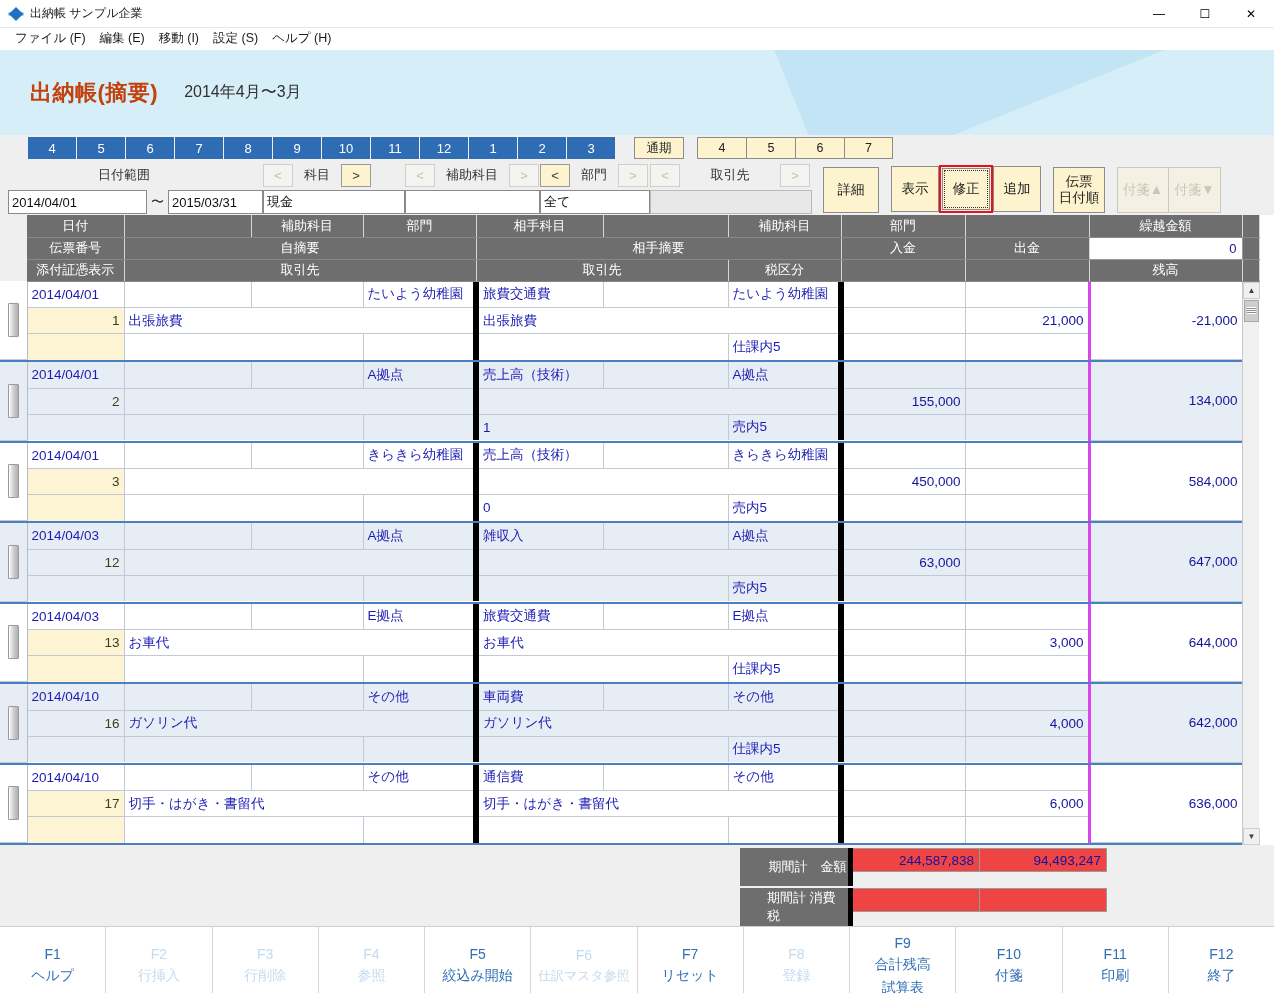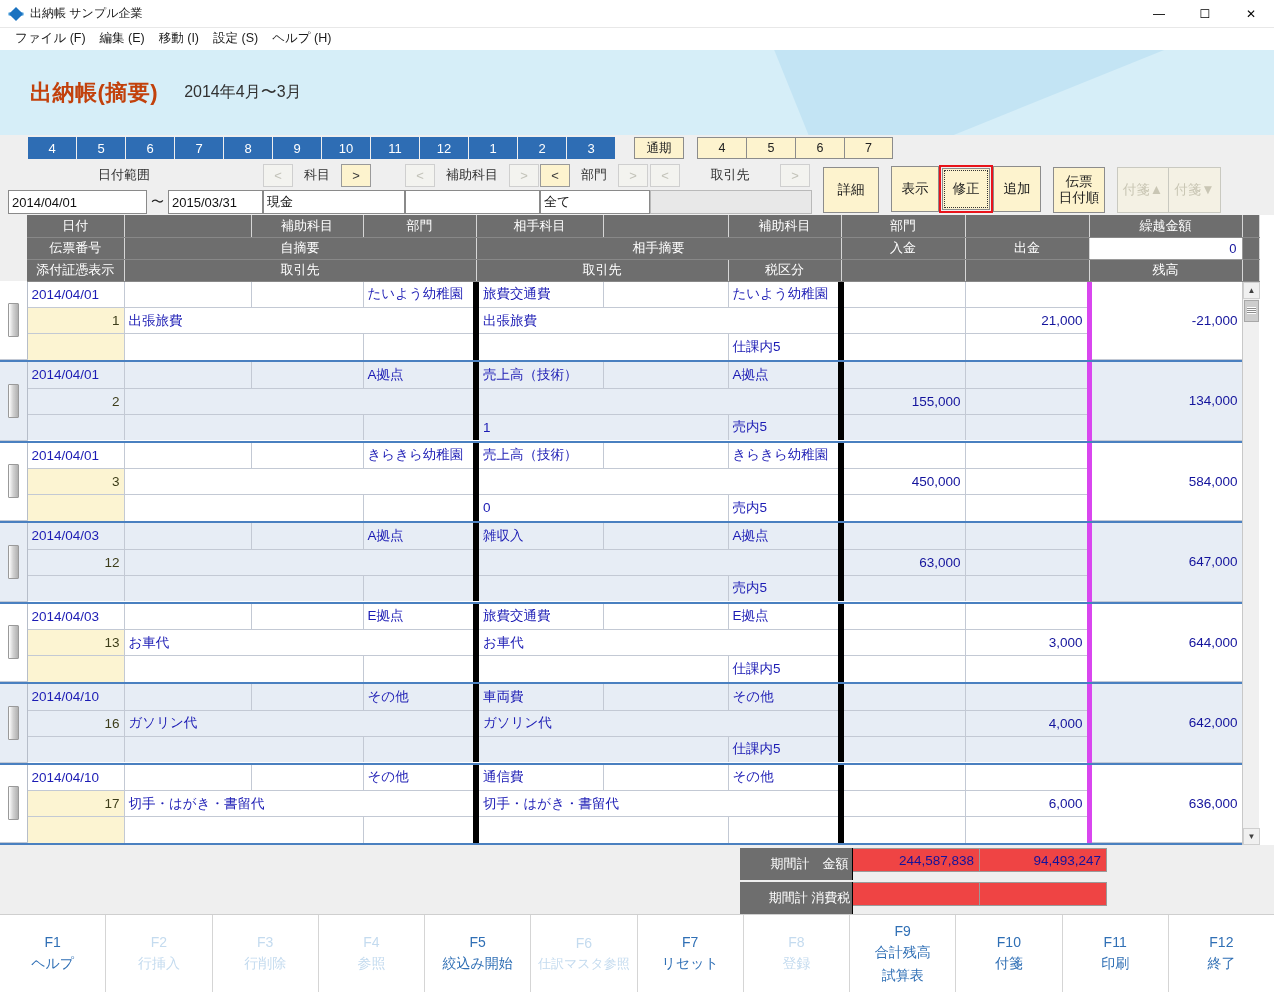--- a/index.html
+++ b/index.html
@@ -149,21 +149,21 @@
     padding: 0 4px; vertical-align: middle; white-space: nowrap; overflow: hidden;
   }
   .rec.odd td { background: #ffffff; }
   .rec.even td { background: #e7edf5; }
   .rec td.num { text-align: right; color: #13139c; }
   .rec td.slipno { text-align: right; color: #3d3d1a; }
   .rec.odd td.slipno { background: #fcf4d2; }
   .rec td.noborder-b { border-bottom: none; }
   .rec td.handle { border-right: 1px solid #b6bdc9; position: relative; }
   .rec td.vsep { border-right: 6px solid #000000; }
-  .rec td.balance { text-align: right; color: #13139c; border-left: 5px solid #d946ef; }
+  .rec td.balance { text-align: right; color: #13139c; border-left: 3px solid #d946ef; }
 
   .grip {
     width: 11px; height: 34px; background: linear-gradient(90deg,#fff 0%,#d3d3d3 45%,#b0b0b0 100%);
     border: 1px solid #9a9a9a; border-radius: 1px; margin: 0 auto;
   }
 
   
   .vscroll {
     position: absolute; right: 0; top: 0; width: 17px; height: 100%;
     background: #f0f0f0; border-left: 1px solid #c8c8c8;
@@ -179,23 +179,23 @@
     display: flex; align-items: center; justify-content: center;
   }
   .vs-thumb .lines { width: 9px; height: 7px;
     background: repeating-linear-gradient(#fff 0 1px, #8d8d8d 1px 2px); }
 
   
   .totals { background: #efefef; padding-top: 3px; }
   .totrow { display: flex; justify-content: flex-start; }
   .tot-pad { width: 740px; }
   .tot-label {
-    width: 113px; height: 32px; background: #6e6e6e; color: #fff; font-size: 13px;
+    width: 113px; height: 38px; background: #6e6e6e; color: #fff; font-size: 13px;
     display: flex; align-items: center; justify-content: center;
-    border-right: 1px solid #000000;
+    border-right: 5px solid #000000;
     padding-left: 27px;
   }
   .tot-cell {
     width: 127px; height: 24px; background: #ef4444; border: 1px solid #9a9a9a;
     border-left: none; color: #13139c; font-size: 13.5px;
     display: flex; align-items: center; justify-content: flex-end; padding-right: 5px;
   }
 
   
   .fkeys { display: flex; height: 78px; background: #404040; border-top: 1px solid #cfcfcf; }

